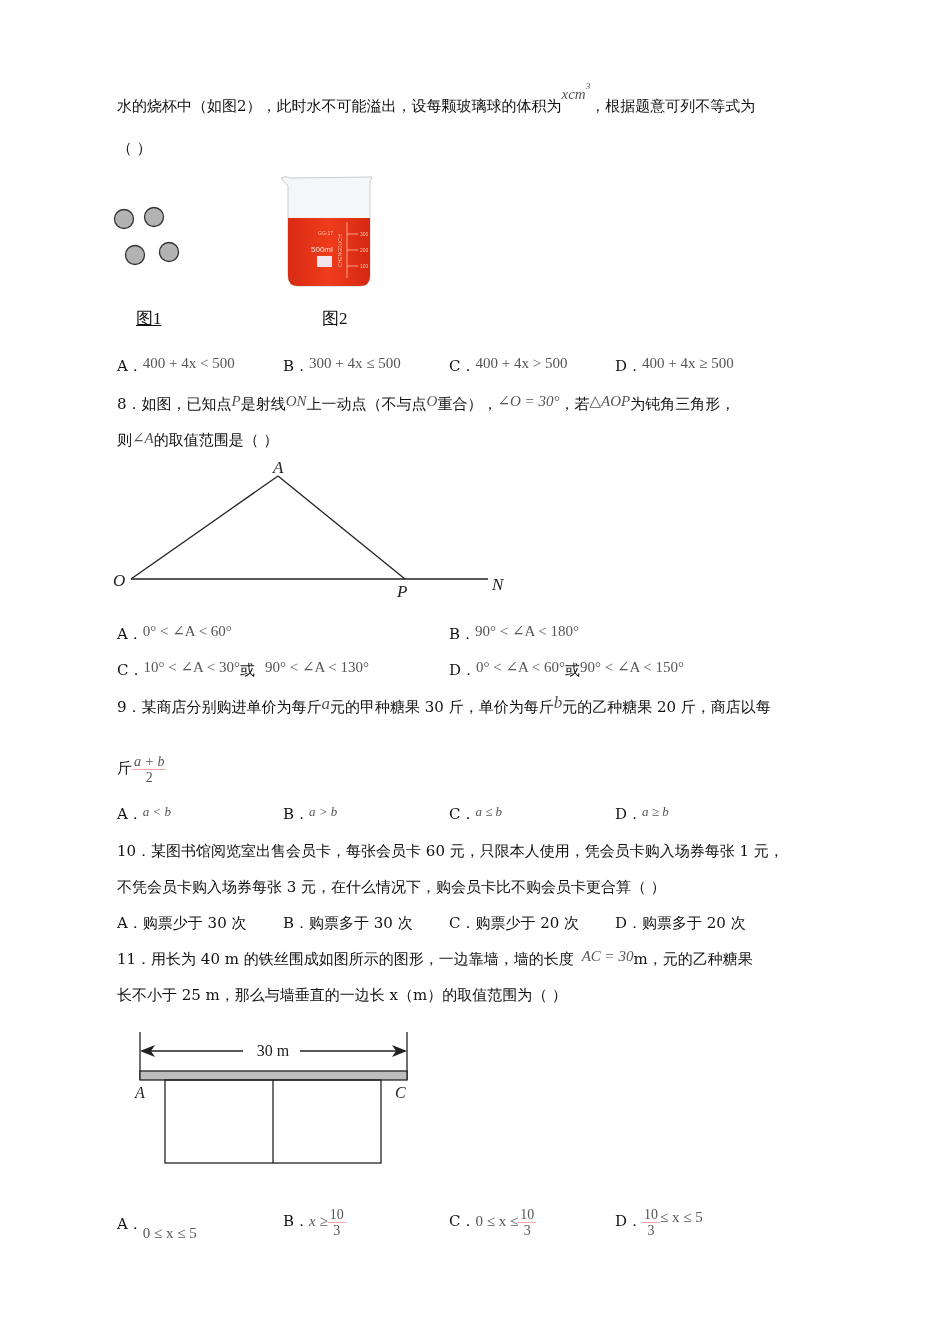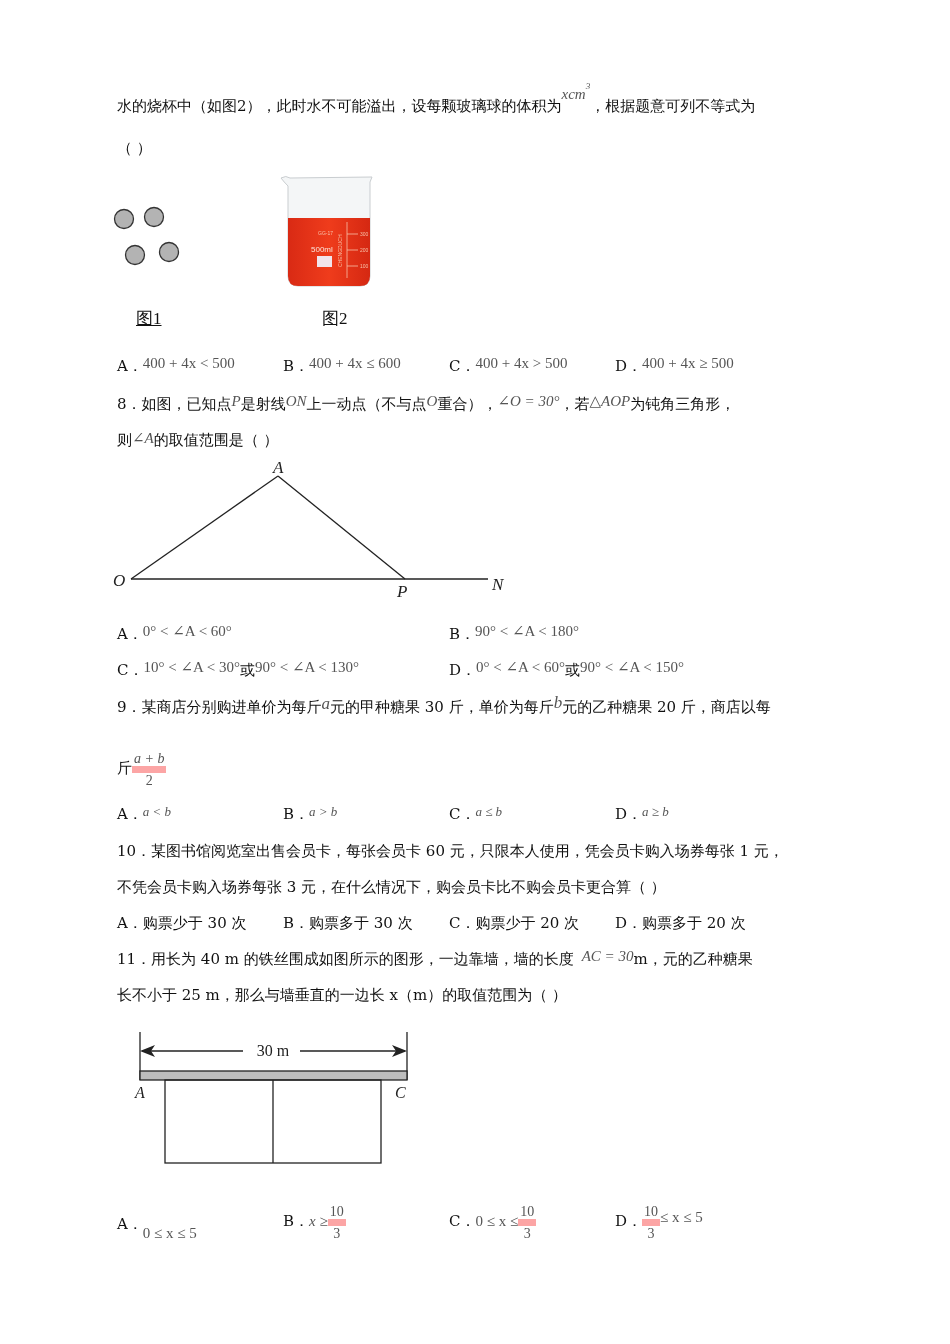--- a/index.html
+++ b/index.html
@@ -8,21 +8,21 @@
       font-family: "DejaVu Serif", "Liberation Serif", serif;
       color: #111;
       font-size: 15px;
     }
     .line { position: absolute; left: 117px; white-space: nowrap; font-size: 15px; line-height: 20px; }
     .math { font-family: "Liberation Serif", "DejaVu Serif", serif; font-style: italic; color: #555; font-size: 15px; }
     .math-up { font-family: "Liberation Serif", "DejaVu Serif", serif; color: #555; font-size: 15px; }
     .sup { font-size: 9px; vertical-align: 10px; color:#555; }
     .opt { position: absolute; white-space: nowrap; font-size: 15px; line-height: 20px; }
     .frac { display: inline-block; vertical-align: middle; text-align: center; font-family: "Liberation Serif", serif; color: #555; font-size: 14px; line-height: 15px; }
-    .frac .num { display: block; padding: 0 2px; border-bottom: 7px solid #fca5a5; font-style: italic; }
+    .frac .num { display: block; padding: 0 2px; border-bottom: 1px solid #fca5a5; font-style: italic; }
     .frac .den { display: block; padding: 0 2px; }
     .caption { position: absolute; font-size: 17px; font-family: "Liberation Serif", serif; }
     svg { position: absolute; overflow: visible; }
   </style>
 </head>
 <body>
 
 <div class="line" style="top:88px;">
   <span>水的烧杯中（如图2），此时水不可能溢出，设每颗玻璃球的体积为</span><span class="math-up" style="position:relative; top:-12px; font-style:italic;"><span>xcm</span><span class="sup">3</span></span><span>，根据题意可列不等式为</span>
 </div>
@@ -60,21 +60,21 @@
   <text x="82" y="64" font-size="5" fill="#f7c0a8" font-family="Liberation Sans, sans-serif">300</text>
   <text x="82" y="80" font-size="5" fill="#f7c0a8" font-family="Liberation Sans, sans-serif">200</text>
   <text x="82" y="96" font-size="5" fill="#f7c0a8" font-family="Liberation Sans, sans-serif">100</text>
 </svg>
 <div class="caption" style="left:322px; top:307px;">图2</div>
 
 <div class="opt" style="left:117px; top:356px;">
   <span>A．</span><span class="math-up" style="position:relative; top:-3px;">400 + 4x &lt; 500</span>
 </div>
 <div class="opt" style="left:283px; top:356px;">
-  <span>B．</span><span class="math-up" style="position:relative; top:-3px;">400 + 4x ≤ 600</span>
+  <span>B．</span><span class="math-up" style="position:relative; top:-3px;">300 + 4x ≤ 500</span>
 </div>
 <div class="opt" style="left:449px; top:356px;">
   <span>C．</span><span class="math-up" style="position:relative; top:-3px;">400 + 4x &gt; 500</span>
 </div>
 <div class="opt" style="left:615px; top:356px;">
   <span>D．</span><span class="math-up" style="position:relative; top:-3px;">400 + 4x ≥ 500</span>
 </div>
 
 <div class="line" style="top:394px;">
   <span>8．如图，已知点</span><span class="math" style="position:relative; top:-3px;">P</span><span>是射线</span><span class="math" style="position:relative; top:-3px;">ON</span><span>上一动点（不与点</span><span class="math" style="position:relative; top:-3px;">O</span><span>重合），</span><span class="math" style="position:relative; top:-3px;">∠O = 30°</span><span>，若</span><span class="math" style="position:relative; top:-3px;">△AOP</span><span>为钝角三角形，</span>
@@ -93,21 +93,21 @@
   <text x="392" y="140" font-size="17" font-style="italic" font-family="Liberation Serif, serif" fill="#222">N</text>
 </svg>
 
 <div class="opt" style="left:117px; top:624px;">
   <span>A．</span><span class="math-up" style="position:relative; top:-3px;">0° &lt; ∠A &lt; 60°</span>
 </div>
 <div class="opt" style="left:449px; top:624px;">
   <span>B．</span><span class="math-up" style="position:relative; top:-3px;">90° &lt; ∠A &lt; 180°</span>
 </div>
 <div class="opt" style="left:117px; top:660px;">
-  <span>C．</span><span class="math-up" style="position:relative; top:-3px;">10° &lt; ∠A &lt; 30°</span><span>或</span><span class="math-up" style="position:relative; top:-3px;">90° &lt; ∠A &lt; 130°</span>
+  <span>C．</span><span class="math-up" style="position:relative; top:-3px;">10° &lt; ∠A &lt; 30°</span><span>或</span><span class="math-up" style="position:relative; top:-3px;margin-left:10px;">90° &lt; ∠A &lt; 130°</span>
 </div>
 <div class="opt" style="left:449px; top:660px;">
   <span>D．</span><span class="math-up" style="position:relative; top:-3px;">0° &lt; ∠A &lt; 60°</span><span>或</span><span class="math-up" style="position:relative; top:-3px;">90° &lt; ∠A &lt; 150°</span>
 </div>
 
 <div class="line" style="top:697px;">
   <span>9．某商店分别购进单价为每斤</span><span class="math" style="position:relative; top:-3px; font-size:17px;">a</span><span>元的甲种糖果 30 斤，单价为每斤</span><span class="math" style="position:relative; top:-4px; font-size:17px;">b</span><span>元的乙种糖果 20 斤，商店以每</span>
 </div>
 <div class="line" style="top:750px; line-height:36px;">
   <span>斤</span><span class="frac"><span class="num">a + b</span><span class="den">2</span></span>

